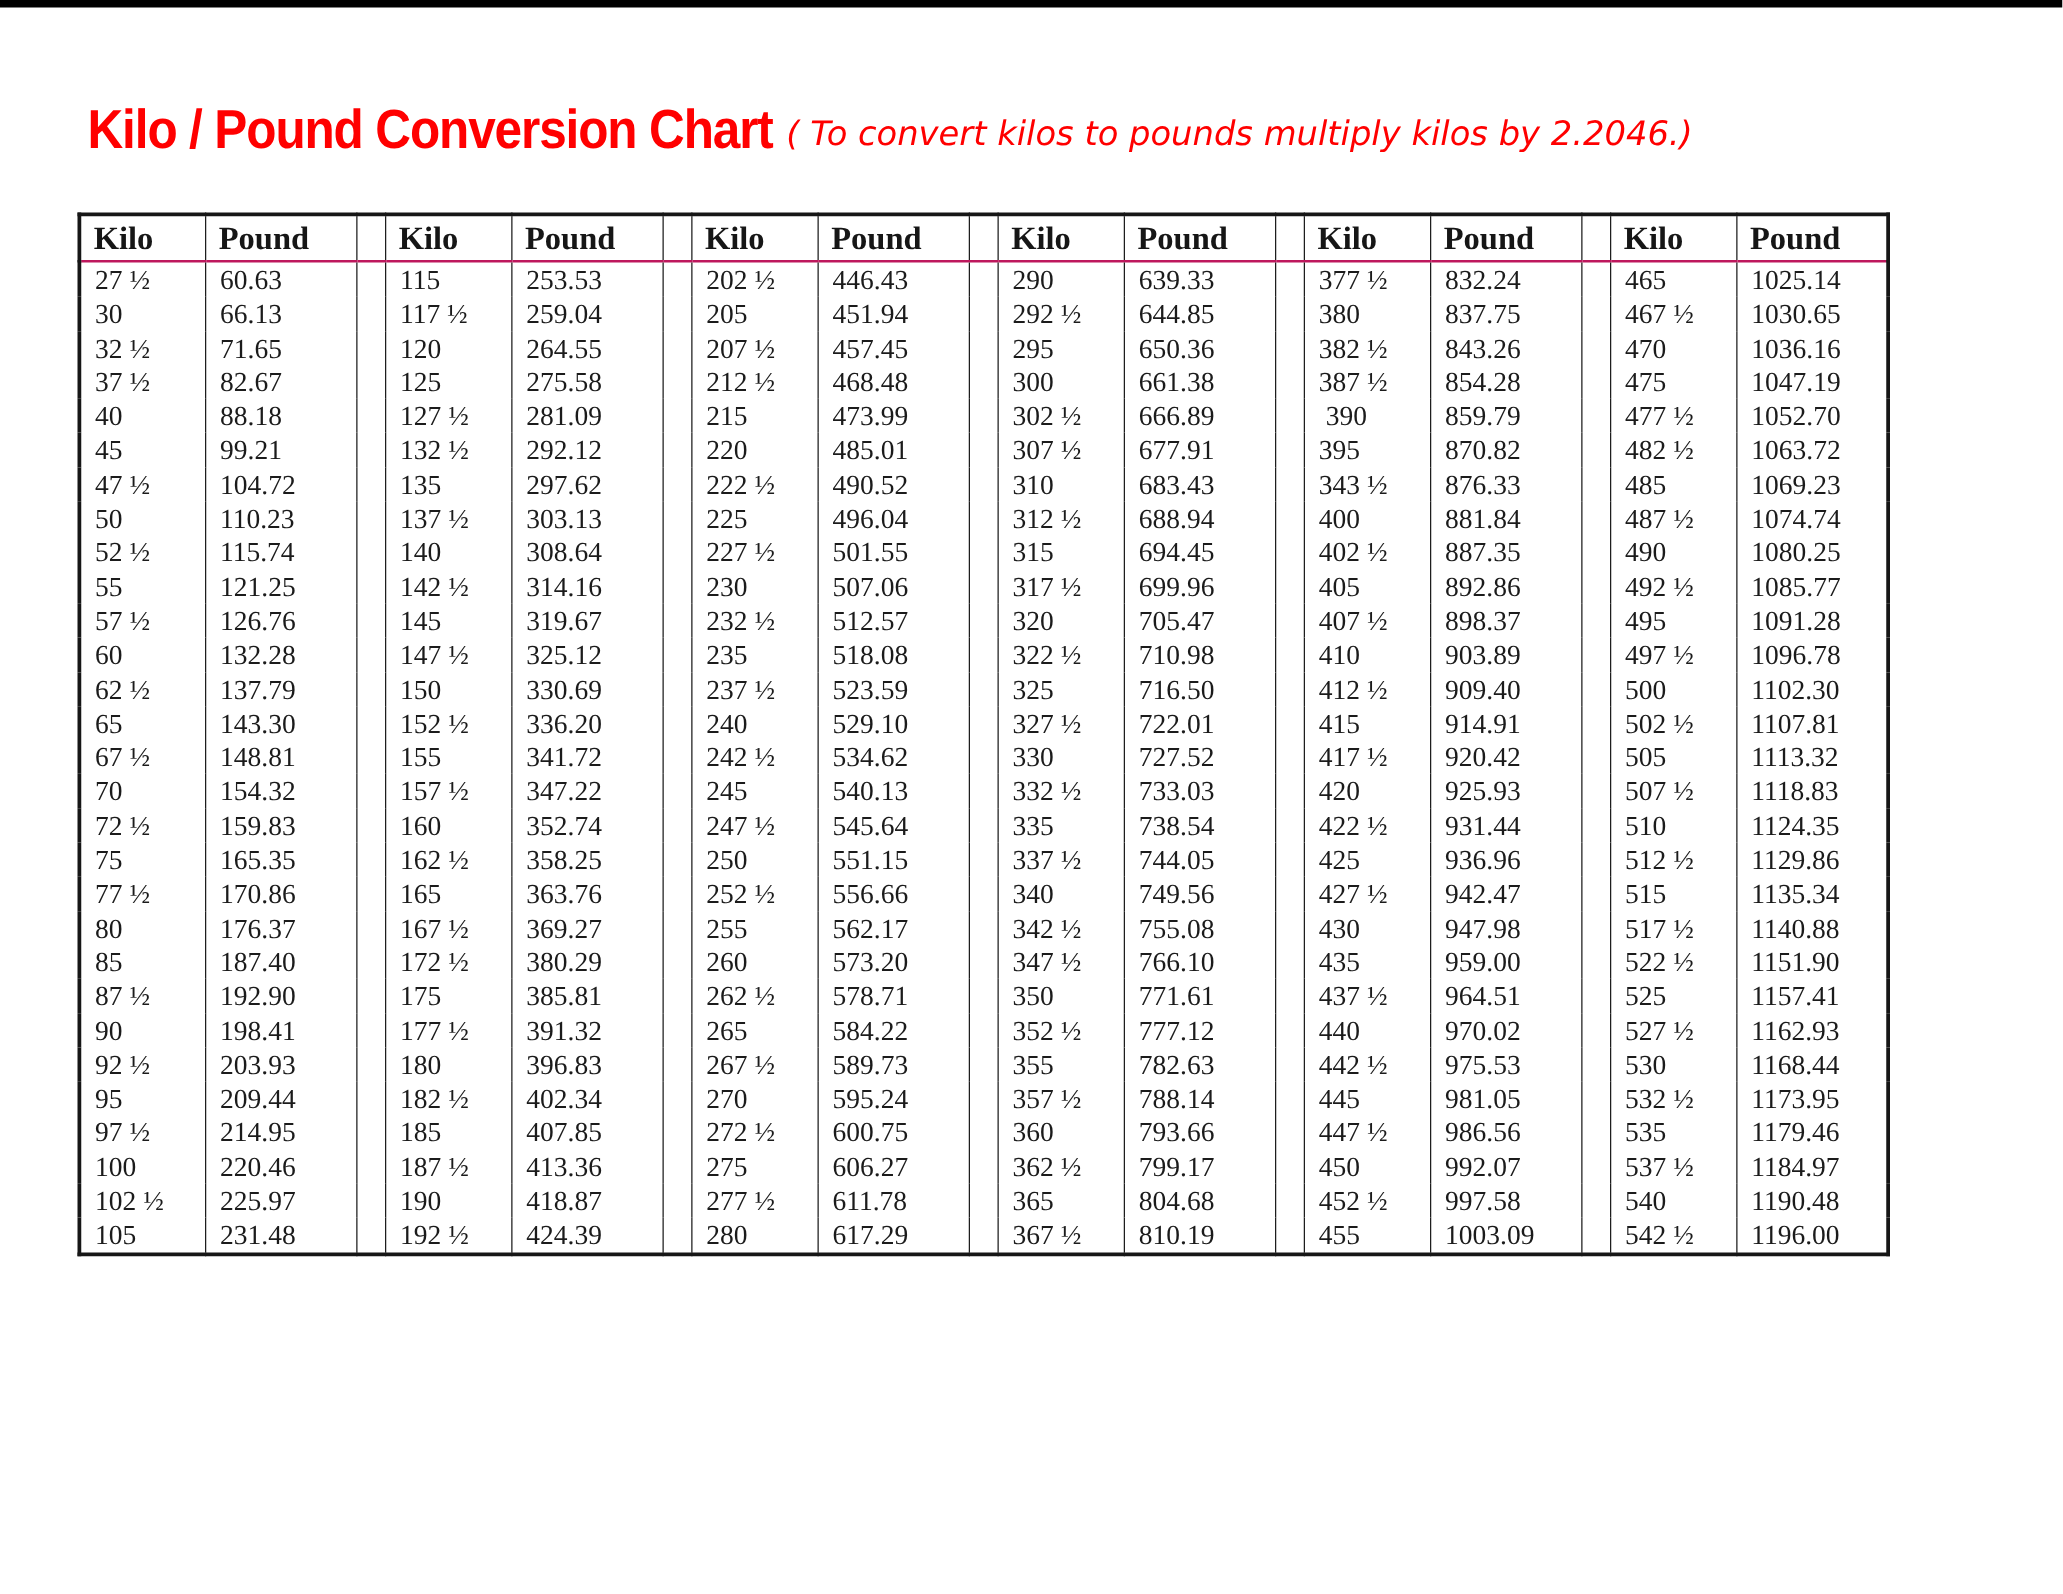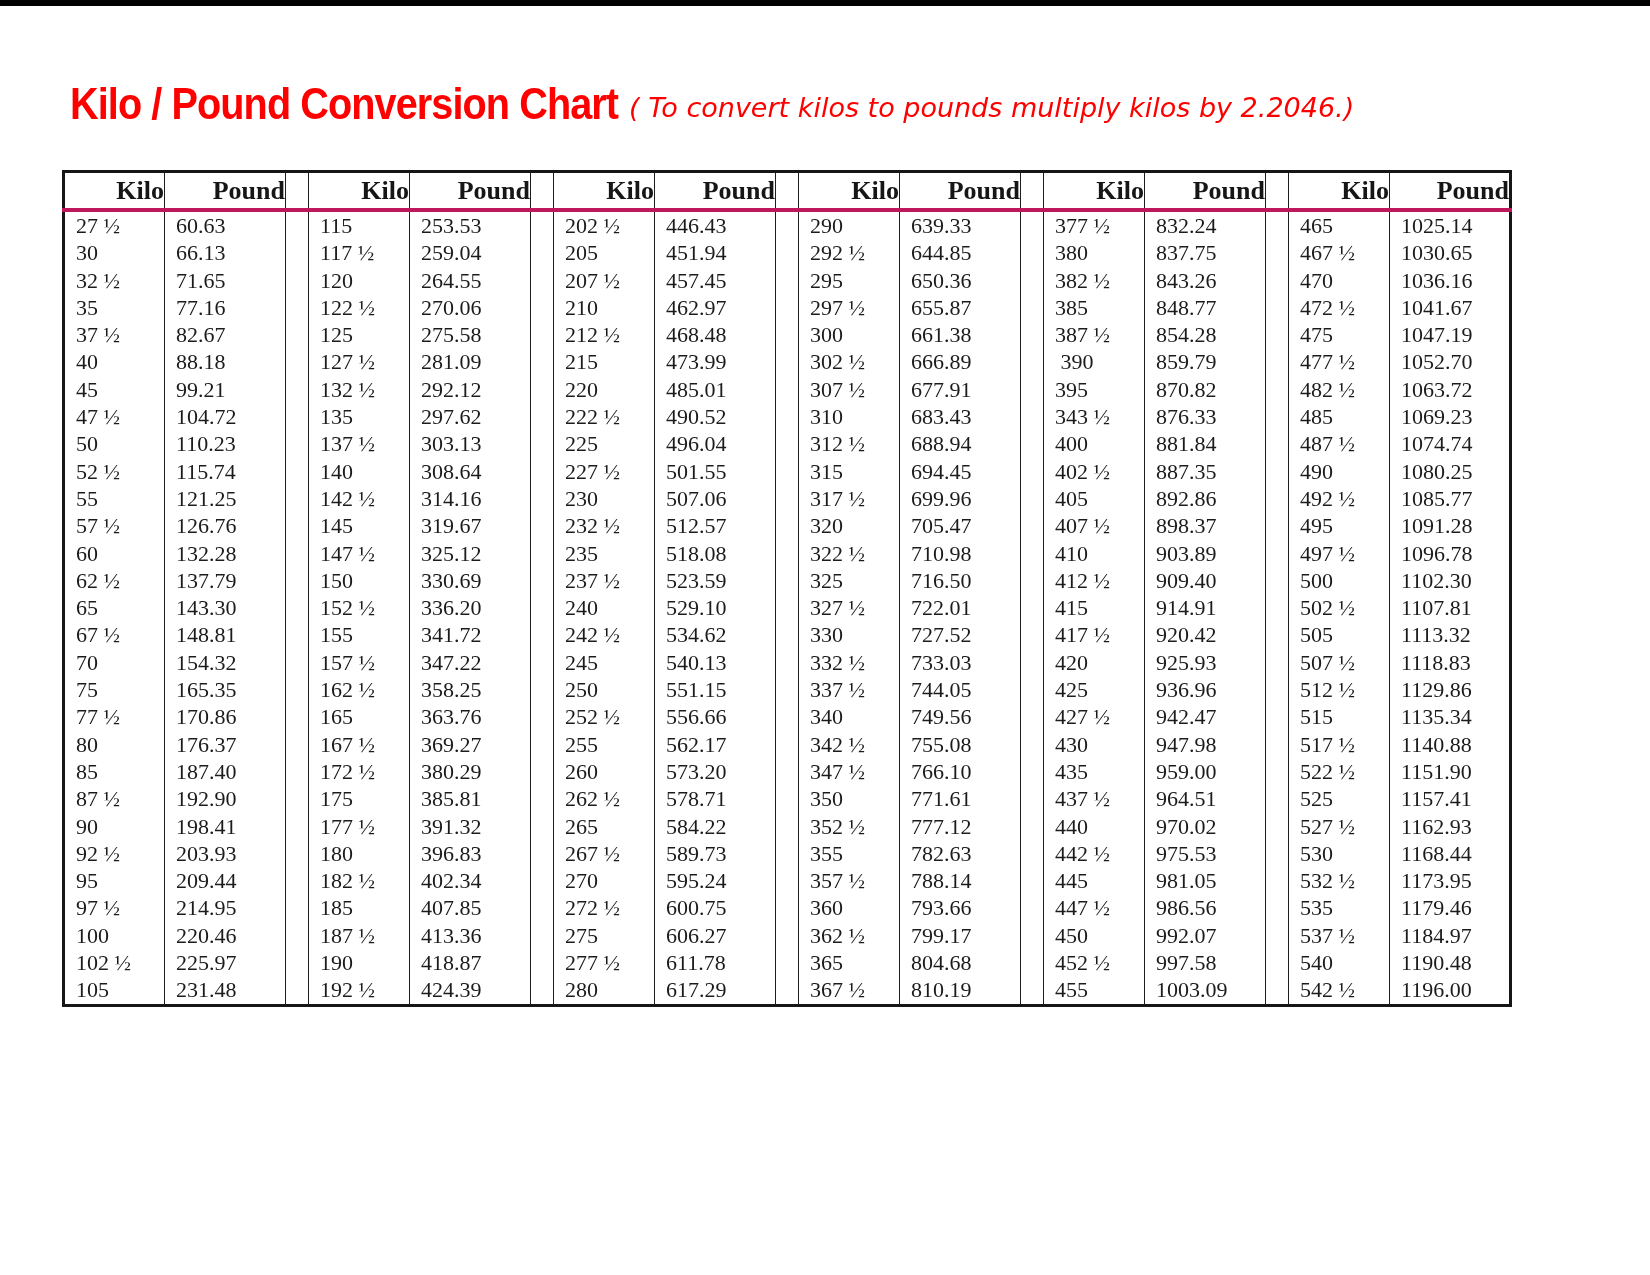--- a/index.html
+++ b/index.html
@@ -50,26 +50,26 @@
     table-layout:fixed;
     border:3px solid #161616;
   }
   .conv-table col.c-kilo  { width:101px; }
   .conv-table col.c-pound { width:121px; }
   .conv-table col.c-gap   { width:23px;  }
 
   .conv-table th {
     border-left:1.5px solid #1d1d1d;
     border-right:1.5px solid #1d1d1d;
-    border-bottom:4px solid #be185d;
+    border-bottom:2px solid #be185d;
     height:35px;
     font-family:"Liberation Serif", serif;
     font-weight:bold;
     font-size:26px;
-    text-align:right;
+    text-align:left;
     padding:0 0 0 10px;
     white-space:pre;
     overflow:hidden;
     line-height:35px;
   }
   .conv-table td {
     border-left:1.5px solid #1d1d1d;
     border-right:1.5px solid #1d1d1d;
     border-top:none;
     border-bottom:none;
@@ -188,39 +188,20 @@
           <td>295</td>
           <td>650.36</td>
           <td class="gap"></td>
           <td>382 ½</td>
           <td>843.26</td>
           <td class="gap"></td>
           <td>470</td>
           <td>1036.16</td>
         </tr>
         <tr>
-          <td>35</td>
-          <td>77.16</td>
-          <td class="gap"></td>
-          <td>122 ½</td>
-          <td>270.06</td>
-          <td class="gap"></td>
-          <td>210</td>
-          <td>462.97</td>
-          <td class="gap"></td>
-          <td>297 ½</td>
-          <td>655.87</td>
-          <td class="gap"></td>
-          <td>385</td>
-          <td>848.77</td>
-          <td class="gap"></td>
-          <td>472 ½</td>
-          <td>1041.67</td>
-        </tr>
-        <tr>
           <td>37 ½</td>
           <td>82.67</td>
           <td class="gap"></td>
           <td>125</td>
           <td>275.58</td>
           <td class="gap"></td>
           <td>212 ½</td>
           <td>468.48</td>
           <td class="gap"></td>
           <td>300</td>
@@ -452,20 +433,39 @@
           <td>540.13</td>
           <td class="gap"></td>
           <td>332 ½</td>
           <td>733.03</td>
           <td class="gap"></td>
           <td>420</td>
           <td>925.93</td>
           <td class="gap"></td>
           <td>507 ½</td>
           <td>1118.83</td>
+        </tr>
+        <tr>
+          <td>72 ½</td>
+          <td>159.83</td>
+          <td class="gap"></td>
+          <td>160</td>
+          <td>352.74</td>
+          <td class="gap"></td>
+          <td>247 ½</td>
+          <td>545.64</td>
+          <td class="gap"></td>
+          <td>335</td>
+          <td>738.54</td>
+          <td class="gap"></td>
+          <td>422 ½</td>
+          <td>931.44</td>
+          <td class="gap"></td>
+          <td>510</td>
+          <td>1124.35</td>
         </tr>
         <tr>
           <td>75</td>
           <td>165.35</td>
           <td class="gap"></td>
           <td>162 ½</td>
           <td>358.25</td>
           <td class="gap"></td>
           <td>250</td>
           <td>551.15</td>

